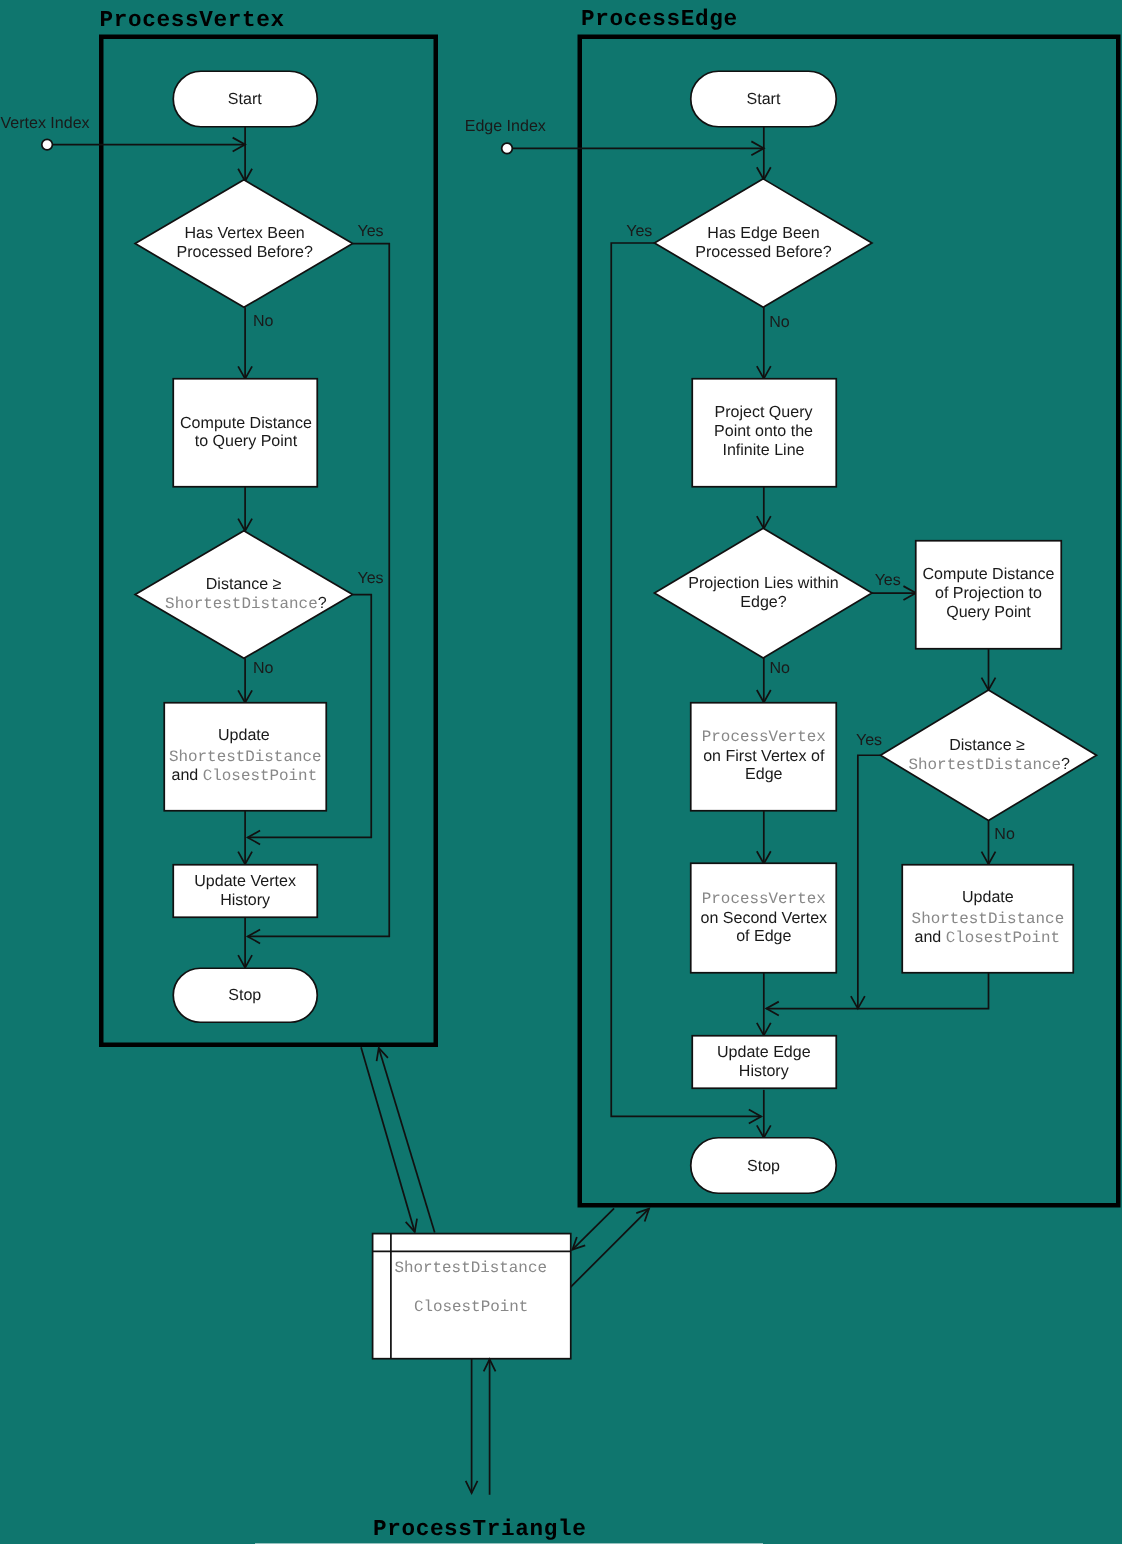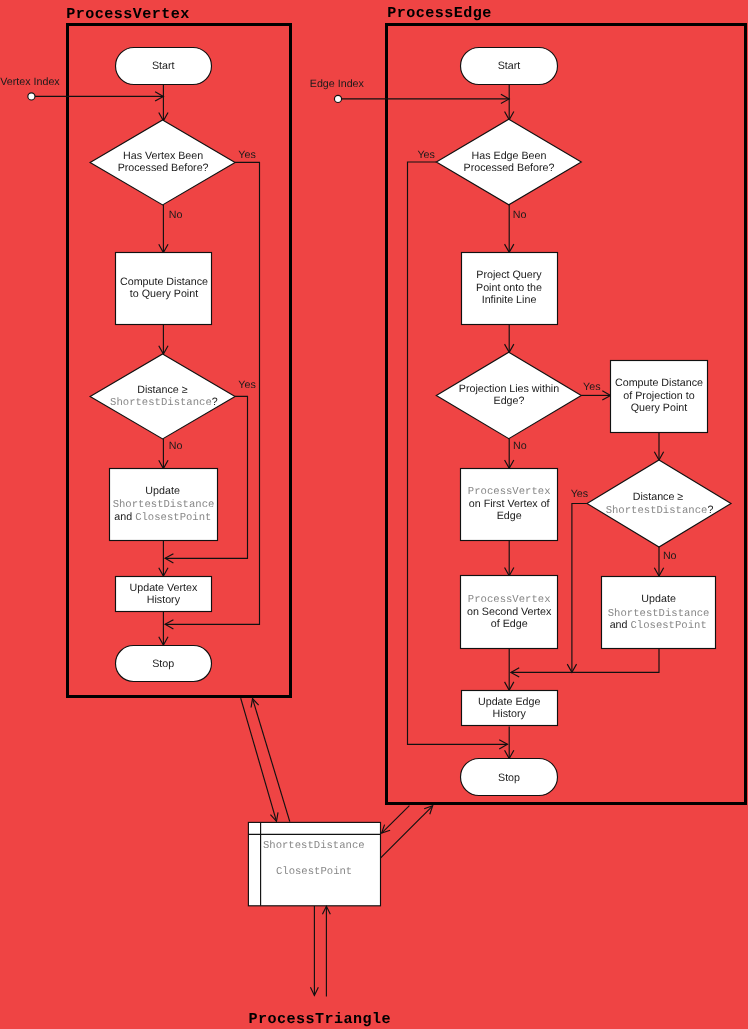--- a/index.html
+++ b/index.html
@@ -1,18 +1,18 @@
 <!DOCTYPE html>
 <html><head>
 <meta charset="utf-8">
 <title>ProcessVertex / ProcessEdge Flowchart</title>
 <style>
   html,body{margin:0;padding:0;background:#ffffff;}
   body{width:748px;height:1029px;overflow:hidden;font-family:"Liberation Sans",sans-serif;}
-  #canvas{position:relative;width:748px;height:1029px;background:#ef4444;}
+  #canvas{position:relative;width:748px;height:1029px;background:#0f766e;}
   svg{display:block;}
   .proc-title{font-family:"Liberation Mono",monospace;font-weight:bold;font-size:15.1px;letter-spacing:0.44px;fill:#000000;}
   .node-text{font-family:"Liberation Sans",sans-serif;font-size:10.7px;fill:#1a1a1a;}
   .mono{font-family:"Liberation Mono",monospace;font-size:10.6px;fill:#888888;}
   .lbl{font-family:"Liberation Sans",sans-serif;font-size:10.7px;fill:#1a1a1a;}
   .shape{fill:#ffffff;stroke:#111111;stroke-width:1.15;}
   .thick{fill:none;stroke:#000000;stroke-width:3;}
   .conn{fill:none;stroke:#111111;stroke-width:1.15;}
   .ahead{fill:none;stroke:#111111;stroke-width:1.15;stroke-linecap:butt;stroke-linejoin:miter;}
 </style>

